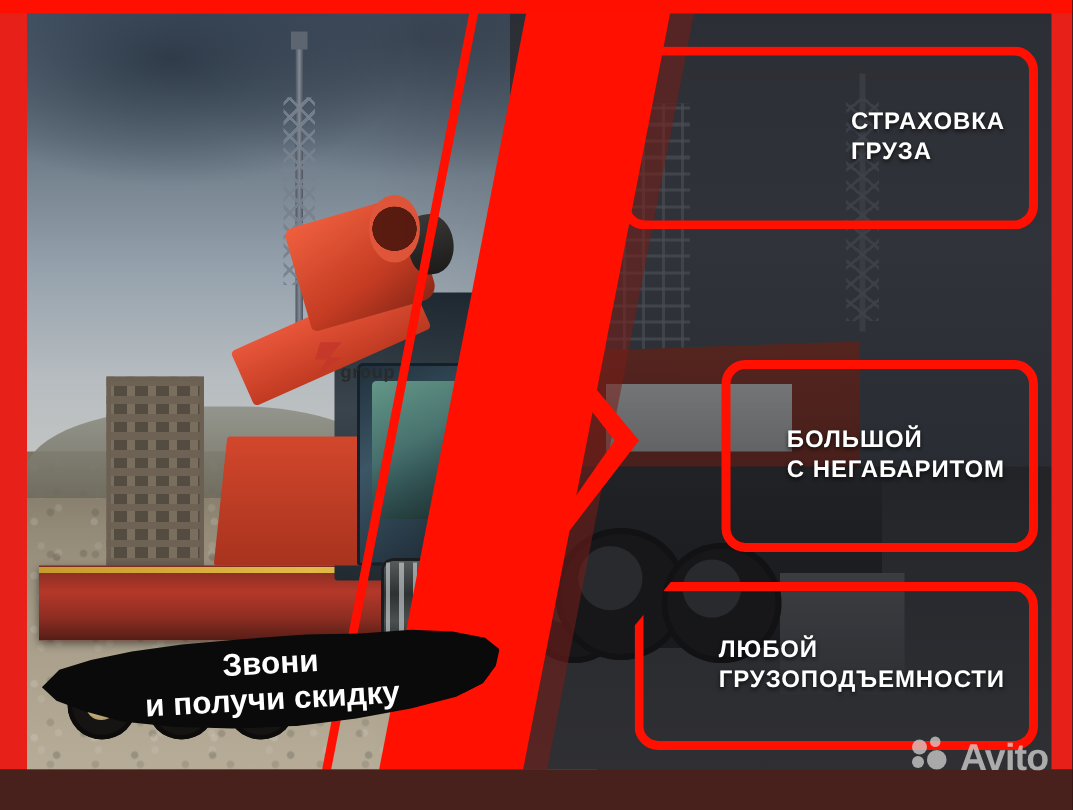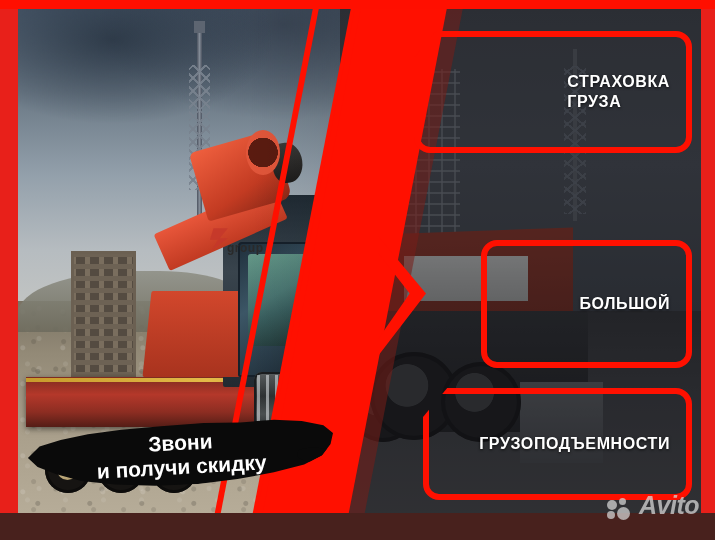--- a/index.html
+++ b/index.html
@@ -295,21 +295,21 @@
     position:absolute;inset:0;
     display:flex;flex-direction:column;align-items:center;justify-content:center;
     color:#fff;font-weight:700;line-height:1.12;
   }
   .brush .b1{font-size:21px;}
   .brush .b2{font-size:21px;}
 
   
   .avito{
     position:absolute;z-index:45;right:16px;bottom:20px;
-    display:flex;align-items:flex-end;gap:6px;opacity:.72;font-style:italic;
+    display:flex;align-items:flex-start;gap:6px;opacity:.72;
   }
   .avito .dots{position:relative;width:26px;height:22px;}
   .avito .dots i{position:absolute;border-radius:50%;background:#d8d8d8;}
   .avito .d1{left:0;top:2px;width:10px;height:10px;}
   .avito .d2{left:12px;top:0;width:7px;height:7px;}
   .avito .d3{left:0;top:13px;width:8px;height:8px;}
   .avito .d4{left:10px;top:9px;width:13px;height:13px;}
   .avito .word{color:#dcdcdc;font-size:25px;font-weight:700;letter-spacing:-.5px;}
 </style>
 </head>
@@ -376,25 +376,27 @@
   <div class="callout" id="callout-1">
     <div class="txt">
       <div>СТРАХОВКА</div>
       <div>ГРУЗА</div>
     </div>
   </div>
 
   <div class="callout" id="callout-2">
     <div class="txt">
       <div>БОЛЬШОЙ</div>
+      <div>С НЕГАБАРИТОМ</div>
     </div>
   </div>
 
   <div class="callout" id="callout-3">
     <div class="txt">
+      <div>ЛЮБОЙ</div>
       <div>ГРУЗОПОДЪЕМНОСТИ</div>
     </div>
   </div>
 
   <div class="brush">
     <div class="stroke"></div>
     <div class="blabel">
       <span class="b1">Звони</span>
       <span class="b2">и получи скидку</span>
     </div>

